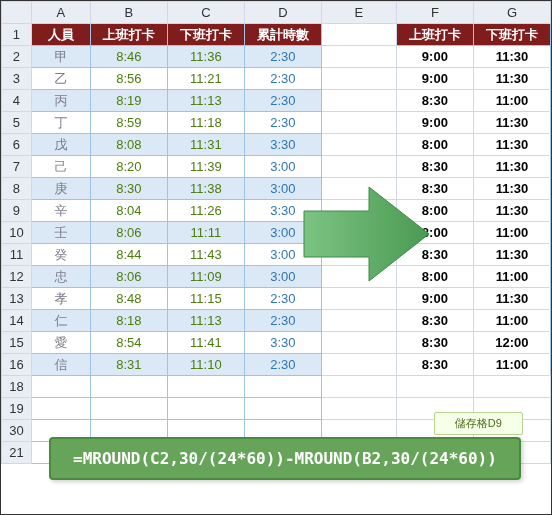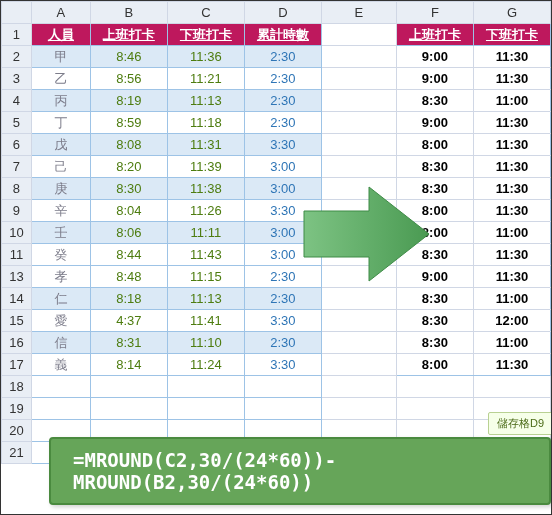--- a/index.html
+++ b/index.html
@@ -1,31 +1,31 @@
 <!DOCTYPE html>
 <html><head>
 <meta charset="utf-8">
 <style>
   body { margin:0; font-family:"Microsoft JhengHei",Arial,sans-serif; font-size:13px; background:#fff; }
   .frame { border:1px solid #333; width:552px; height:515px; position:relative; box-sizing:border-box; overflow:hidden; background:#fff;}
   table.sheet { border-collapse:collapse; width:100%; table-layout:fixed; }
   table.sheet td, table.sheet th { border:1px solid #d0d7e5; height:22px; padding:0 4px; box-sizing:border-box; text-align:center; vertical-align:middle; font-size:13px; }
   .colhdr, .rowhdr { background:#e9eef5; color:#333; font-weight:normal; }
   .rowhdr { text-align:center; width:28px; }
-  .hdrcell { background:#be185d; color:#fff; font-weight:bold; border:1px solid #9dc3e6 !important;text-decoration:underline;}
+  .hdrcell { background:#7f1d1d; color:#fff; font-weight:bold; border:1px solid #9dc3e6 !important;}
   .blueband td.dataA, .blueband td.dataB, .blueband td.dataC, .blueband td.dataD { background:#dbe9f6; }
   .dataA { color:#7c7c8a; }
   .dataB, .dataC { color:#4d7c0f; }
   .dataD { color:#2e75b6; }
   .dataF, .dataG { color:#000000; font-weight:bold; }
   .dataARow td:nth-child(2), .dataARow td:nth-child(3), .dataARow td:nth-child(4), .dataARow td:nth-child(5){ border-color:#9dc3e6 !important;}
   .arrow { position:absolute; left:298px; top:178px; pointer-events:none;}
   .formula-area { position:absolute; left:48px; top:436px; }
-  .tag { position:absolute; right:-2px; top:-25px; background:#f6ffe8; border:1px solid #b9d192; color:#4b6b17; font-size:11px; padding:3px 8px; border-radius:2px;}
-  .formula { background:#66a559; border:2px solid #4a8a3f; color:#fff; font-family:Consolas,monospace; font-size:19px; font-weight:bold; padding:10px 22px; border-radius:4px; box-shadow:2px 2px 4px rgba(0,0,0,.18);}
+  .tag { position:absolute; right:-2px; top:-25px; background:#f6ffe8; border:1px solid #b9d192; color:#4b6b17; font-size:11px; padding:3px 20px; border-radius:2px;}
+  .formula { background:#66a559; border:2px solid #4a8a3f; color:#fff; font-family:Consolas,monospace; font-size:16px; font-weight:bold; padding:10px 22px; border-radius:4px; box-shadow:2px 2px 4px rgba(0,0,0,.18);}
   td.tblborderL{border-left:1px solid #9dc3e6 !important;}
   td.tblborderR{border-right:1px solid #9dc3e6 !important;margin-left:40px;}
   td.tblborderB{border-bottom:1px solid #9dc3e6 !important;}
   .blank{background:#fff;}
 </style>
 </head>
 <body>
 
 <div class="frame">
   <table class="sheet" id="sheet">
@@ -153,20 +153,30 @@
         <tr class="dataARow ">
           <td class="rowhdr">11</td>
           <td class="dataA tblborderL">癸</td>
           <td class="dataB">8:44</td>
           <td class="dataC">11:43</td>
           <td class="dataD tblborderR">3:00</td>
           <td class="blank"></td>
           <td class="dataF tblborderL">8:30</td>
           <td class="dataG tblborderR">11:30</td>
         </tr>
+        <tr class="dataARow blueband">
+          <td class="rowhdr">12</td>
+          <td class="dataA tblborderL">忠</td>
+          <td class="dataB">8:06</td>
+          <td class="dataC">11:09</td>
+          <td class="dataD tblborderR">3:00</td>
+          <td class="blank"></td>
+          <td class="dataF tblborderL">8:00</td>
+          <td class="dataG tblborderR">11:00</td>
+        </tr>
         <tr class="dataARow ">
           <td class="rowhdr">13</td>
           <td class="dataA tblborderL">孝</td>
           <td class="dataB">8:48</td>
           <td class="dataC">11:15</td>
           <td class="dataD tblborderR">2:30</td>
           <td class="blank"></td>
           <td class="dataF tblborderL">9:00</td>
           <td class="dataG tblborderR">11:30</td>
         </tr>
@@ -176,69 +186,59 @@
           <td class="dataB">8:18</td>
           <td class="dataC">11:13</td>
           <td class="dataD tblborderR">2:30</td>
           <td class="blank"></td>
           <td class="dataF tblborderL">8:30</td>
           <td class="dataG tblborderR">11:00</td>
         </tr>
         <tr class="dataARow ">
           <td class="rowhdr">15</td>
           <td class="dataA tblborderL">愛</td>
-          <td class="dataB">4:37</td>
+          <td class="dataB">8:54</td>
           <td class="dataC">11:41</td>
           <td class="dataD tblborderR">3:30</td>
           <td class="blank"></td>
           <td class="dataF tblborderL">8:30</td>
           <td class="dataG tblborderR">12:00</td>
         </tr>
         <tr class="dataARow blueband">
           <td class="rowhdr">16</td>
           <td class="dataA tblborderL">信</td>
           <td class="dataB">8:31</td>
           <td class="dataC">11:10</td>
           <td class="dataD tblborderR">2:30</td>
           <td class="blank"></td>
           <td class="dataF tblborderL">8:30</td>
           <td class="dataG tblborderR">11:00</td>
         </tr>
         <tr class="dataARow ">
-          <td class="rowhdr">17</td>
-          <td class="dataA tblborderL tblborderB">義</td>
-          <td class="dataB tblborderB">8:14</td>
-          <td class="dataC tblborderB">11:24</td>
-          <td class="dataD tblborderR tblborderB">3:30</td>
-          <td class="blank"></td>
-          <td class="dataF tblborderL tblborderB">8:00</td>
-          <td class="dataG tblborderR tblborderB">11:30</td>
-        </tr>
-        <tr class="dataARow ">
           <td class="rowhdr">18</td>
           <td class="blank"></td>
           <td class="blank"></td>
           <td class="blank"></td>
           <td class="blank"></td>
           <td class="blank"></td>
           <td class="blank"></td>
           <td class="blank"></td>
         </tr>
         <tr class="dataARow ">
           <td class="rowhdr">19</td>
           <td class="blank"></td>
           <td class="blank"></td>
           <td class="blank"></td>
           <td class="blank"></td>
           <td class="blank"></td>
           <td class="blank"></td>
           <td class="blank"></td>
         </tr>
         <tr class="dataARow ">
-          <td class="rowhdr">20</td>
+          <td class="rowhdr">30</td>
           <td class="blank"></td>
           <td class="blank"></td>
           <td class="blank"></td>
           <td class="blank"></td>
           <td class="blank"></td>
           <td class="blank"></td>
           <td class="blank"></td>
         </tr>
         <tr class="dataARow ">
           <td class="rowhdr">21</td>

